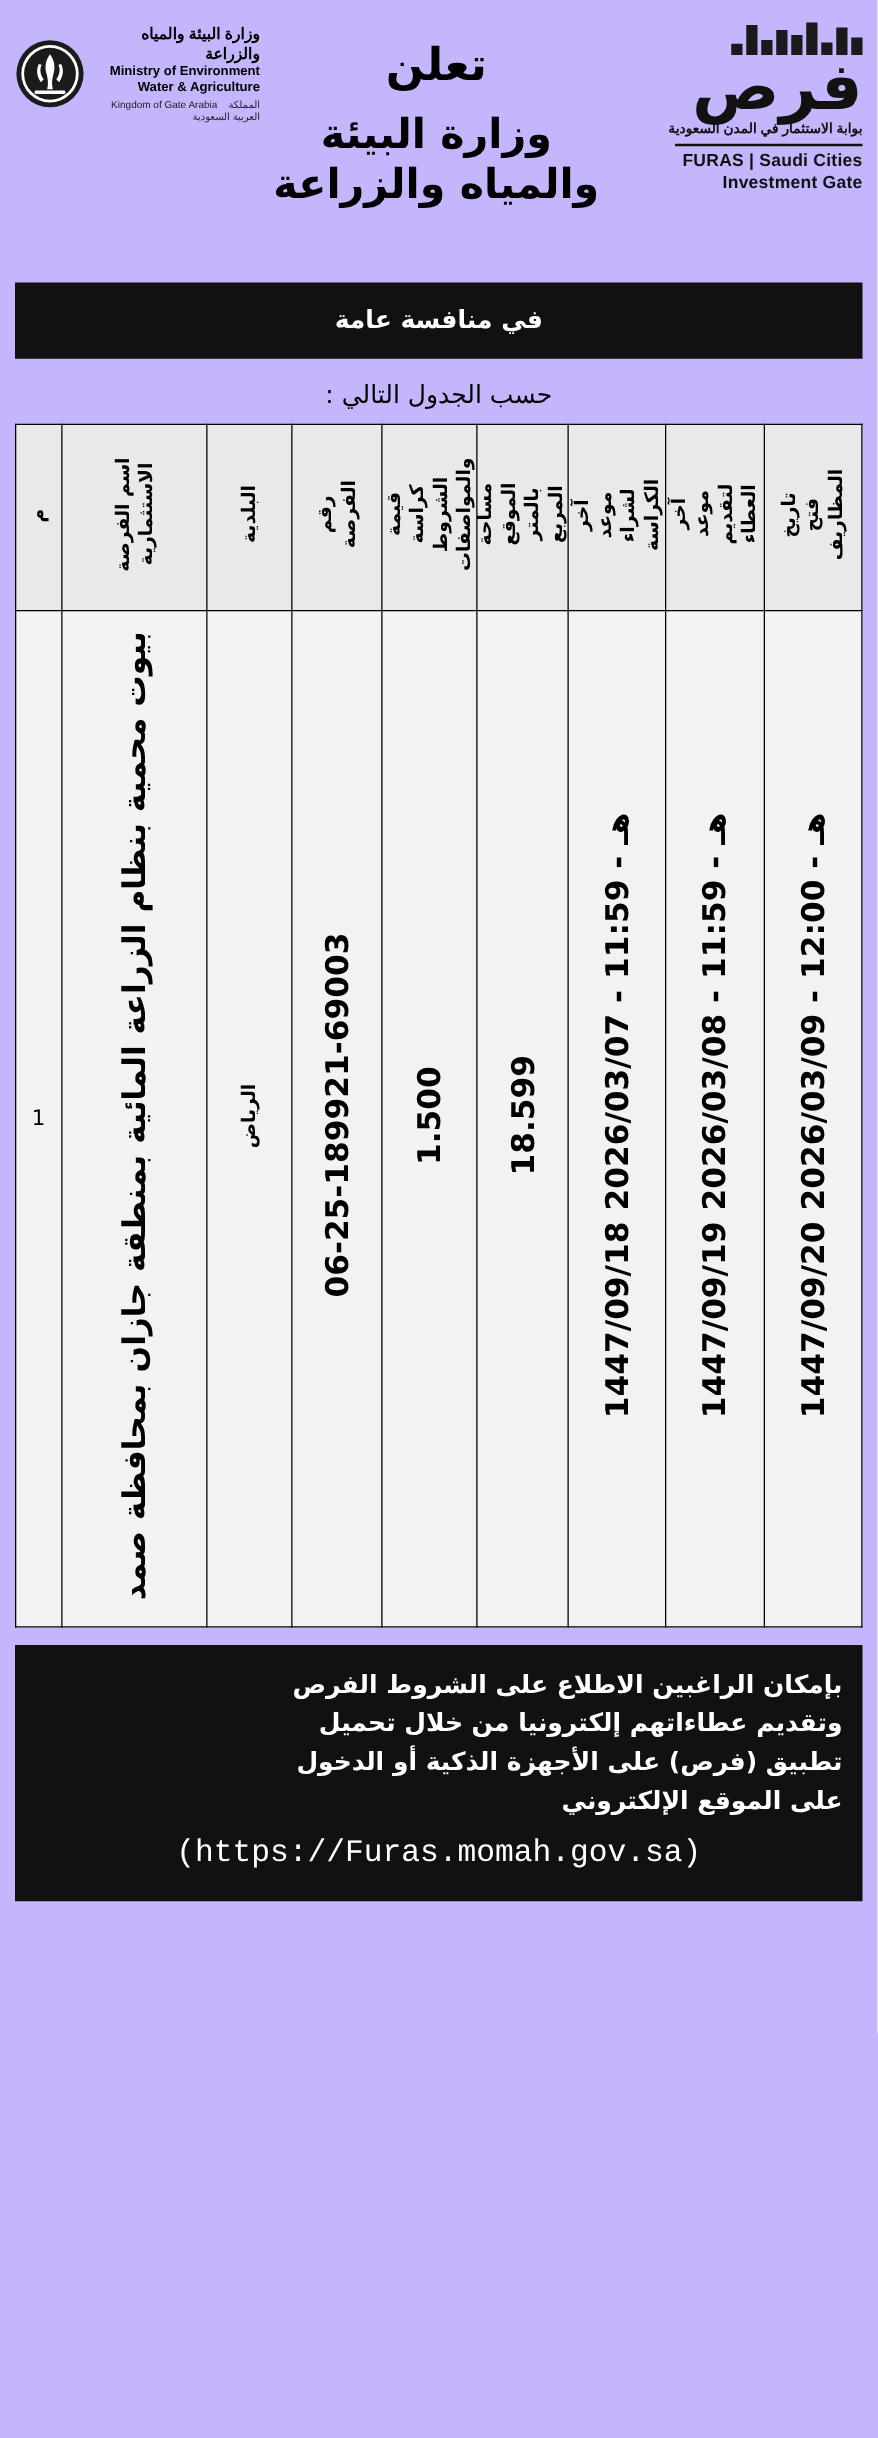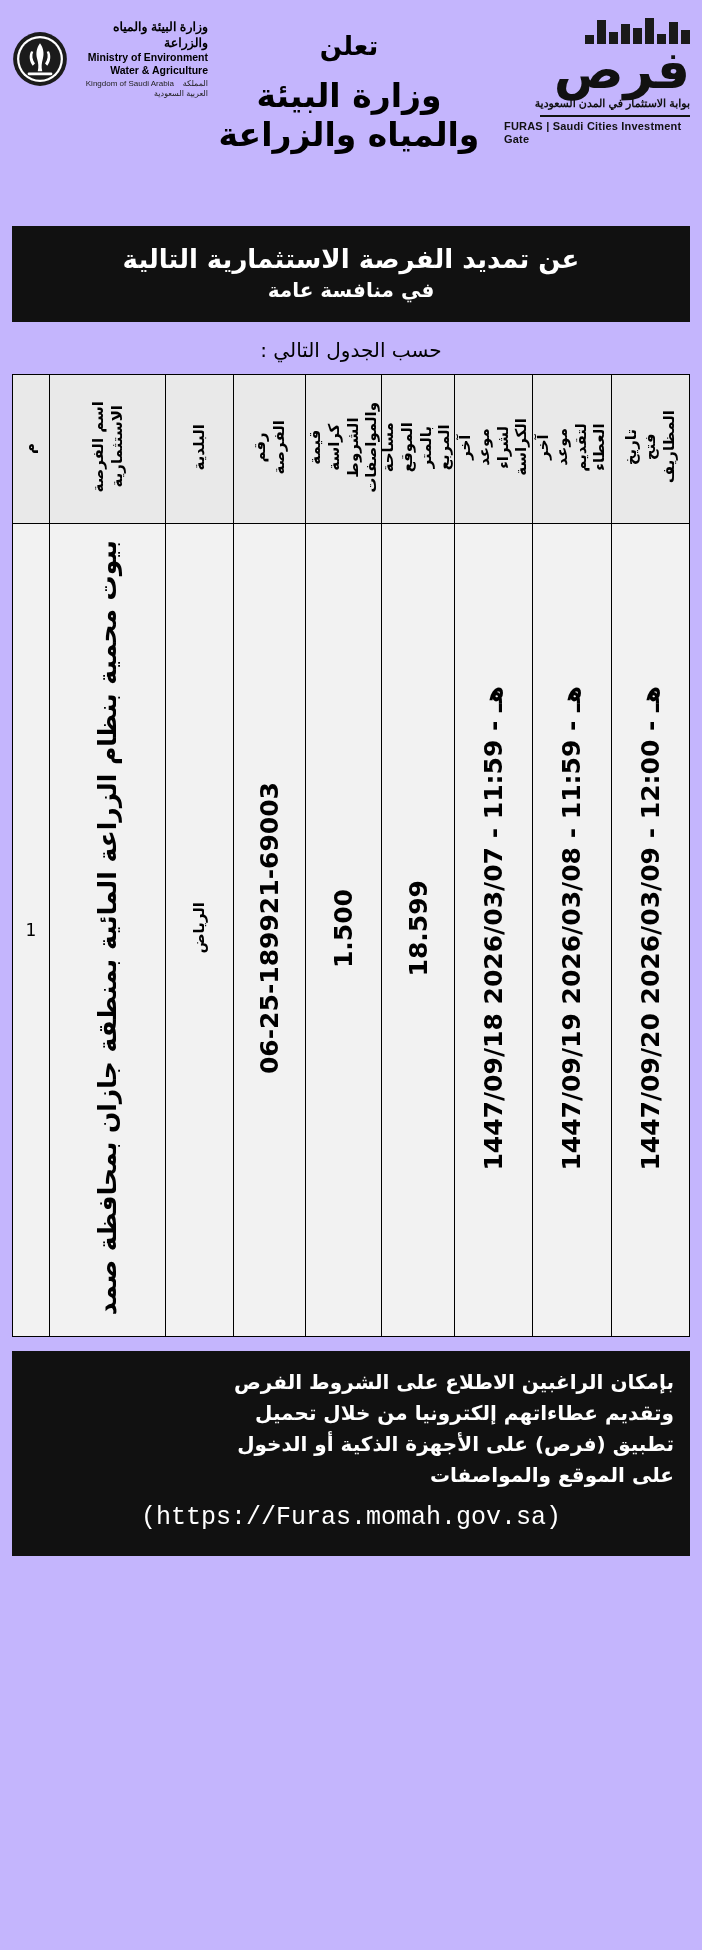--- a/index.html
+++ b/index.html
@@ -67,37 +67,37 @@
     margin-top: 2px;
     line-height: 1.2;
   }
   .furas-rule {
     border-top: 2px solid #111;
     margin: 4px 0 3px 0;
     width: 150px;
   }
   .furas-sub-en {
     font-family: "Liberation Sans", sans-serif;
-    font-size: 11px;
+    font-size: 14px;
     font-weight: bold;
     color: #111;
     direction: ltr;
-    text-align: left;
+    text-align: right;
     line-height: 1.25;
     letter-spacing: 0.2px;
   }
 
   .title-mid {
     flex: 1 1 auto;
     text-align: center;
     padding: 18px 6px 0 6px;
   }
   .t-announce {
     font-family: "DejaVu Sans", sans-serif;
-    font-size: 26px;
+    font-size: 36px;
     font-weight: bold;
     line-height: 1.15;
   }
   .t-ministry {
     font-family: "DejaVu Sans", sans-serif;
     font-size: 33px;
     font-weight: bold;
     margin-top: 14px;
     line-height: 1.2;
   }
@@ -296,21 +296,21 @@
         <circle cx="50" cy="50" r="37" fill="#1b1b1b"></circle>
         <path d="M50 22 C44 30 42 40 45 50 C47 57 48 64 46 72 L54 72 C52 64 53 57 55 50 C58 40 56 30 50 22 Z" fill="#ffffff"></path>
         <path d="M34 36 C30 44 31 54 37 62 L41 58 C36 51 35 43 38 37 Z" fill="#ffffff"></path>
         <path d="M66 36 C70 44 69 54 63 62 L59 58 C64 51 65 43 62 37 Z" fill="#ffffff"></path>
         <rect x="28" y="74" width="44" height="5" rx="2" fill="#ffffff"></rect>
       </svg>
       <div class="min-text">
         <div class="min-ar">وزارة البيئة والمياه والزراعة</div>
         <div class="min-en">Ministry of Environment Water &amp; Agriculture</div>
         <div class="min-kd">
-          <span>Kingdom of Saudi Arabia</span>
+          <span>Kingdom of Gate Arabia</span>
           &nbsp;&nbsp;
           <span>المملكة العربية السعودية</span>
         </div>
       </div>
     </div>
 
     <div class="title-mid">
       <div class="t-announce">تعلن</div>
       <div class="t-ministry">وزارة البيئة والمياه والزراعة</div>
     </div>
@@ -330,21 +330,20 @@
         </div>
         <div class="furas-word">فرص</div>
         <div class="furas-sub-ar">بوابة الاستثمار في المدن السعودية</div>
         <div class="furas-rule"></div>
         <div class="furas-sub-en">FURAS | Saudi Cities Investment Gate</div>
       </div>
     </div>
   </div>
 
   <div class="banner">
-    <div class="banner-l1">عن تمديد الفرصة الاستثمارية التالية</div>
     <div class="banner-l2">في منافسة عامة</div>
   </div>
 
   <div class="per-table">حسب الجدول التالي :</div>
 
   <div class="tbl-wrap">
     <table class="main">
       <thead>
         <tr>
           <th class="col-d1"><span class="vert">تاريخ
@@ -387,17 +386,17 @@
           <td class="cell-m">1</td>
         </tr>
       </tbody>
     </table>
   </div>
 
   <div class="footer">
     <p>بإمكان الراغبين الاطلاع على الشروط الفرص</p>
     <p>وتقديم عطاءاتهم إلكترونيا من خلال تحميل</p>
     <p>تطبيق (فرص) على الأجهزة الذكية أو الدخول</p>
-    <p>على الموقع والمواصفات</p>
+    <p>على الموقع الإلكتروني</p>
     <p class="url">(https://Furas.momah.gov.sa)</p>
   </div>
 
 </div>
 
 </body></html>

